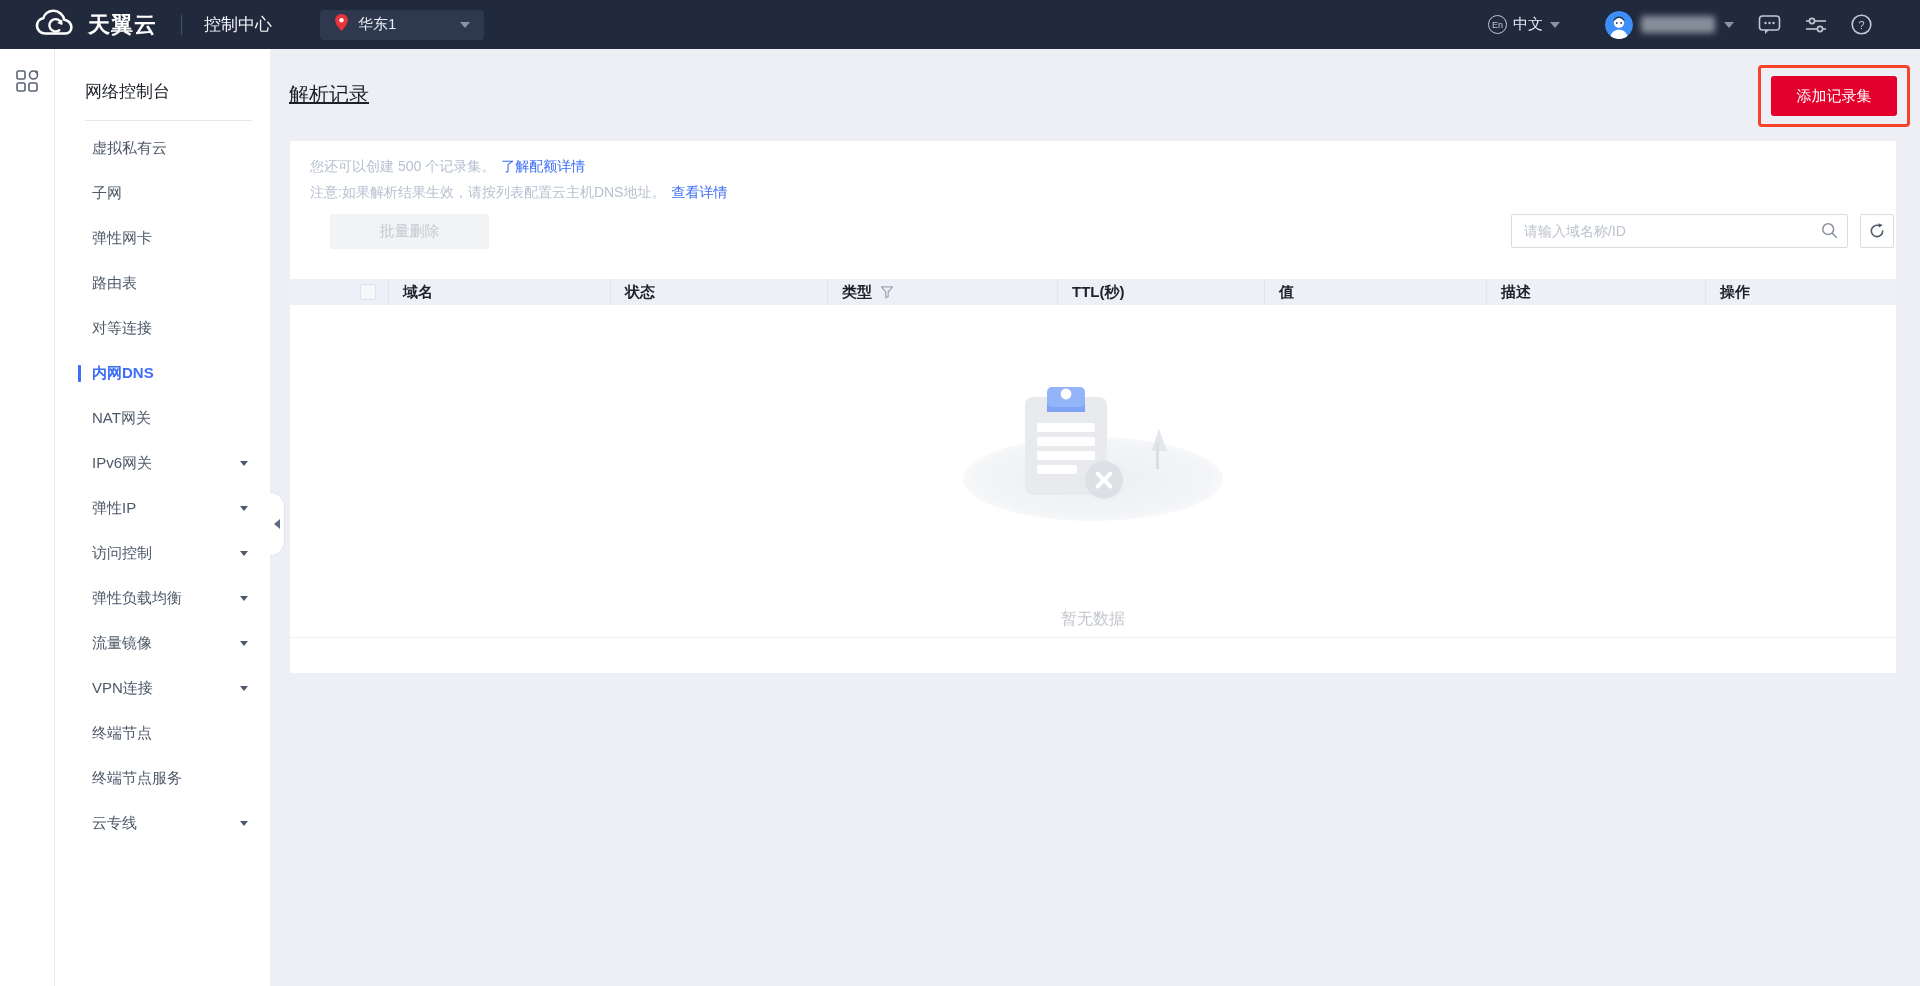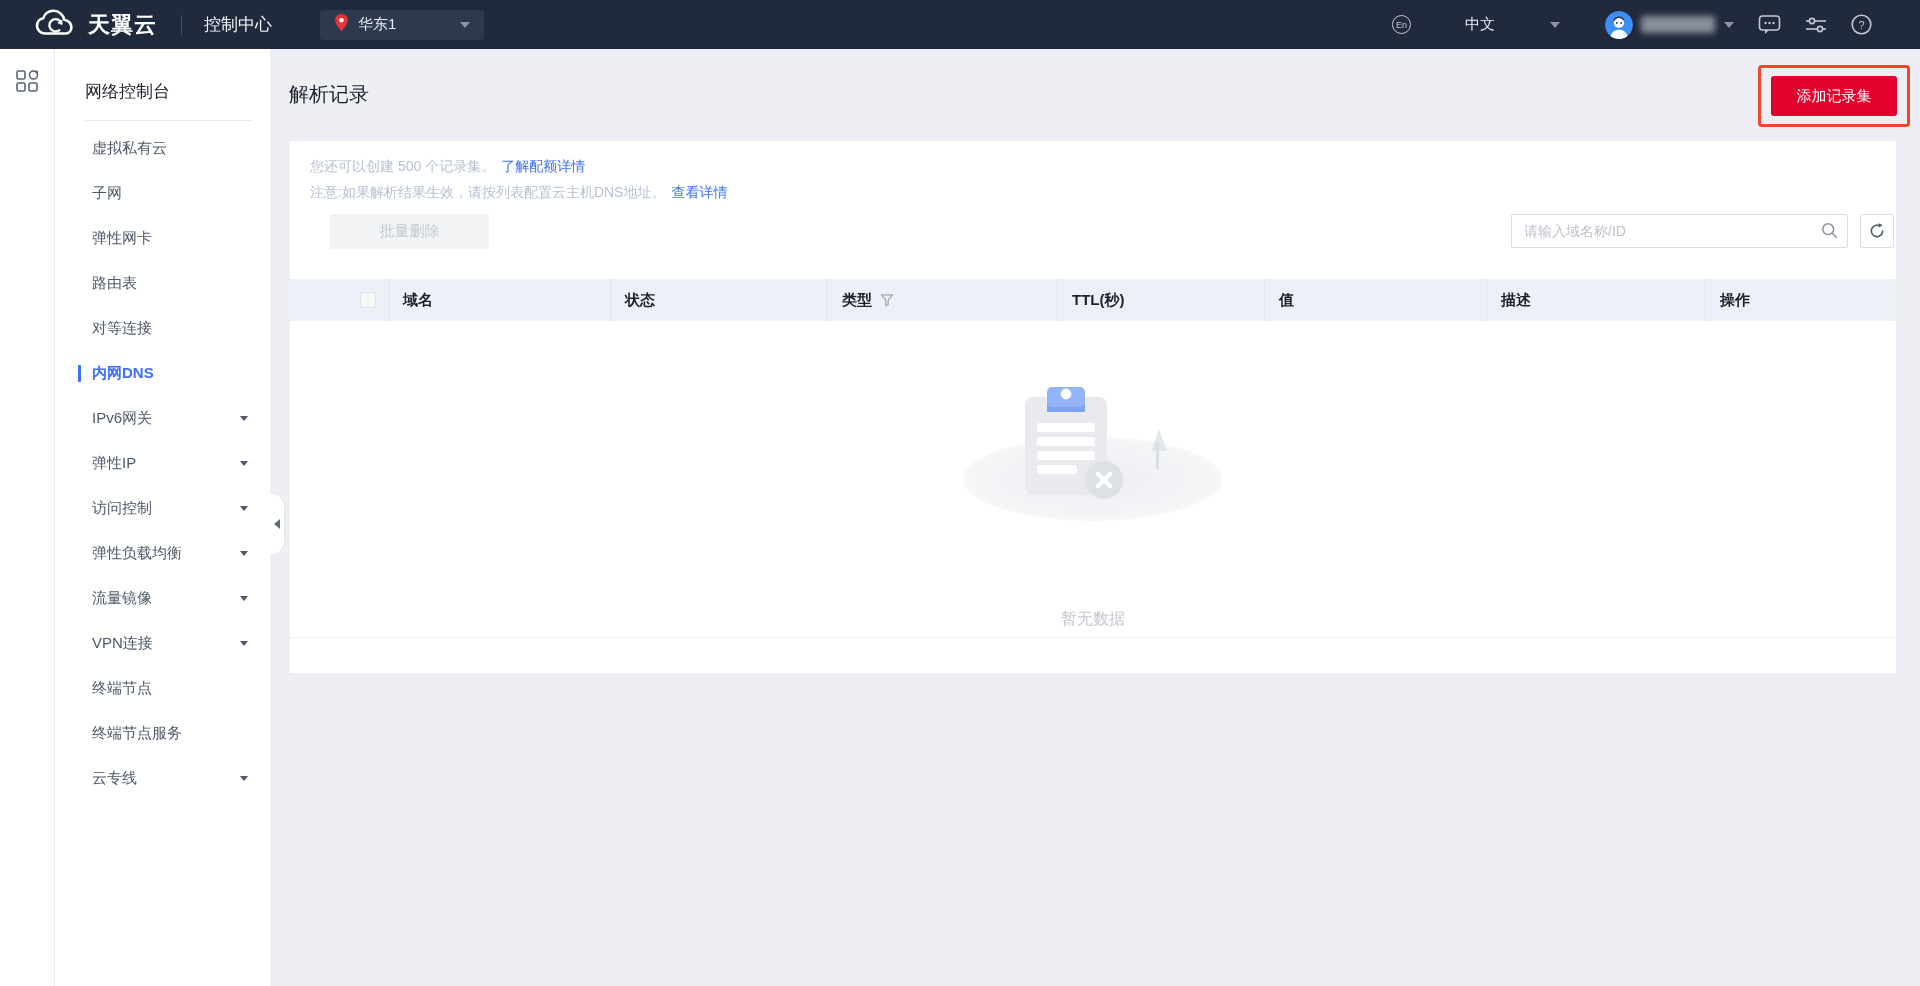--- a/index.html
+++ b/index.html
@@ -10,21 +10,21 @@
   .brand { display:flex; align-items:center; }
   .brand-name { color:#fff; font-size:22px; font-weight:bold; margin-left:9px; letter-spacing:1px; }
   .top-divider { width:1px; height:20px; background:#47516b; margin:0 22px 0 24px; }
   .console-label { color:#f2f4f8; font-size:17px; }
   .region-pill { margin-left:48px; width:164px; height:30px; background:#2e3950; border-radius:4px; display:flex; align-items:center; cursor:pointer; }
   .region-pill .pin { margin-left:15px; }
   .region-label { color:#e8ebf2; font-size:15px; margin-left:10px; flex:1; }
   .caret { width:0; height:0; border-left:5px solid transparent; border-right:5px solid transparent; border-top:6px solid #8b93a5; }
   .region-pill .caret { margin-right:14px; }
   .topbar-right { margin-left:auto; display:flex; align-items:center; padding-right:48px; }
-  .lang { display:flex; align-items:center; cursor:pointer;gap:48px; }
+  .lang { display:flex; align-items:center; cursor:pointer; }
   .lang-badge { width:19px; height:19px; border:1.4px solid #c2c7d2; border-radius:50%; color:#c2c7d2; font-size:9px; display:flex; align-items:center; justify-content:center; }
   .lang-label { color:#e8ebf2; font-size:15px; margin:0 7px 0 6px; }
   .avatar { width:28px; height:28px; border-radius:50%; margin-left:45px; cursor:pointer; overflow:hidden; }
   .user-blur { width:74px; height:17px; background:#8e95a1; border-radius:2px; margin-left:8px; filter:blur(3px); opacity:.95; }
   .user-caret { margin-left:9px; }
   .top-icon { margin-left:24px; cursor:pointer; display:flex; align-items:center; }
 
   
   .layout { display:flex; height:937px; position:relative; }
   .iconstrip { width:55px; background:#fff; border-right:1px solid #e9eaee; display:flex; justify-content:center; }
@@ -36,37 +36,37 @@
   .menu { margin-top:5px; }
   .menu-item { height:45px; display:flex; align-items:center; padding:0 22px 0 37px; font-size:15px; color:#4e5969; cursor:pointer; position:relative; }
   .menu-item .caret { border-top-color:#4e5969; border-left-width:4.5px; border-right-width:4.5px; border-top-width:5.5px; margin-left:auto; }
   .menu-item.active { color:#3d6ef5; font-weight:bold; }
   .menu-item.active::before { content:""; position:absolute; left:23px; top:14px; width:3px; height:17px; background:#3d6ef5; border-radius:1px; }
   .collapse-handle { position:absolute; left:270px; top:443px; width:15px; height:64px; background:#fff; border:1px solid #e3e5ea; border-left:none; border-radius:0 16px 16px 0; display:flex; align-items:center; justify-content:center; cursor:pointer; z-index:4; }
   .collapse-tri { width:0; height:0; border-top:5px solid transparent; border-bottom:5px solid transparent; border-right:6px solid #5f6b7e; }
 
   
   .main { flex:1; position:relative; background:#edeff4; }
-  .page-title { position:absolute; top:32px; left:19px; font-size:20px; color:#1d2129; }
+  .page-title { position:absolute; top:32px; left:19px; font-size:20px; color:#1d2129;text-decoration:underline; }
   .annotation-box { position:absolute; top:16px; right:10px; border:3px solid #f5432e; border-radius:4px; padding:8px 10px; }
   .add-btn { width:126px; height:40px; background:#e3002c; color:#fff; font-size:15px; border:none; border-radius:3px; cursor:pointer; font-family:inherit; }
 
   .card { position:absolute; left:20px; right:24px; top:92px; height:532px; background:#fff; }
   .notice { position:absolute; top:12px; left:20px; font-size:14px; line-height:26px; color:#b8c0d0; }
   .notice a { color:#3d6ef5; text-decoration:none; margin-left:6px; cursor:pointer; }
   .toolbar { position:absolute; top:72px; left:0; right:0; height:36px; display:flex; align-items:center; justify-content:space-between; padding:0 2px 0 40px; }
   .batch-btn { width:159px; height:35px; background:#f2f3f5; border:none; border-radius:2px; color:#c5c9d1; font-size:15px; cursor:not-allowed; font-family:inherit; }
   .search-group { display:flex; align-items:center; }
   .search-box { position:relative; width:337px; height:34px; }
   .search-box input { width:100%; height:100%; border:1px solid #d8dce3; border-radius:2px; padding:0 34px 0 12px; font-size:14px; color:#1d2129; outline:none; font-family:inherit; }
   .search-box input::placeholder { color:#bcc2cc; }
   .search-box .search-icon { position:absolute; right:10px; top:8px; cursor:pointer; }
   .refresh-btn { width:34px; height:34px; margin-left:12px; background:#fff; border:1px solid #d8dce3; border-radius:2px; display:flex; align-items:center; justify-content:center; cursor:pointer; }
 
-  .table-header { position:absolute; top:138px; left:0; right:0; height:42px; background:#eef0f8; display:flex; align-items:center; }
+  .table-header { position:absolute; top:138px; left:0; right:0; height:26px; background:#eef0f8; display:flex; align-items:center; }
   .th { font-size:15px; font-weight:bold; color:#1d2129; padding-left:14px; height:100%; display:flex; align-items:center; }
   .th + .th { border-left:1px solid #e1e4ef; }
   .th-check { width:98px; justify-content:flex-end; padding:0 12px 0 0; }
   .th-domain { width:222px; } .th-status { width:217px; } .th-type { width:230px; }
   .th-ttl { width:207px; } .th-value { width:222px; } .th-desc { width:219px; }
   .th-ops { flex:1; }
   .th-type svg { margin-left:8px; cursor:pointer; }
   input[type="checkbox"].cbx { appearance:none; -webkit-appearance:none; width:16px; height:16px; border:1px solid #dfe2e8; background:#f6f7f9; border-radius:2px; cursor:pointer; }
 
   .table-body { position:absolute; top:172px; left:0; right:0; bottom:35px; border-bottom:1px solid #eef0f2; display:flex; flex-direction:column; align-items:center;gap:42px; }
@@ -173,20 +173,23 @@
           <span>弹性网卡</span>
         </div>
       <div class="menu-item">
           <span>路由表</span>
         </div>
       <div class="menu-item">
           <span>对等连接</span>
         </div>
       <div class="menu-item active">
           <span>内网DNS</span>
+        </div>
+      <div class="menu-item">
+          <span>NAT网关</span>
         </div>
       <div class="menu-item">
           <span>IPv6网关</span>
           <span class="caret"></span>
         </div>
       <div class="menu-item">
           <span>弹性IP</span>
           <span class="caret"></span>
         </div>
       <div class="menu-item">

